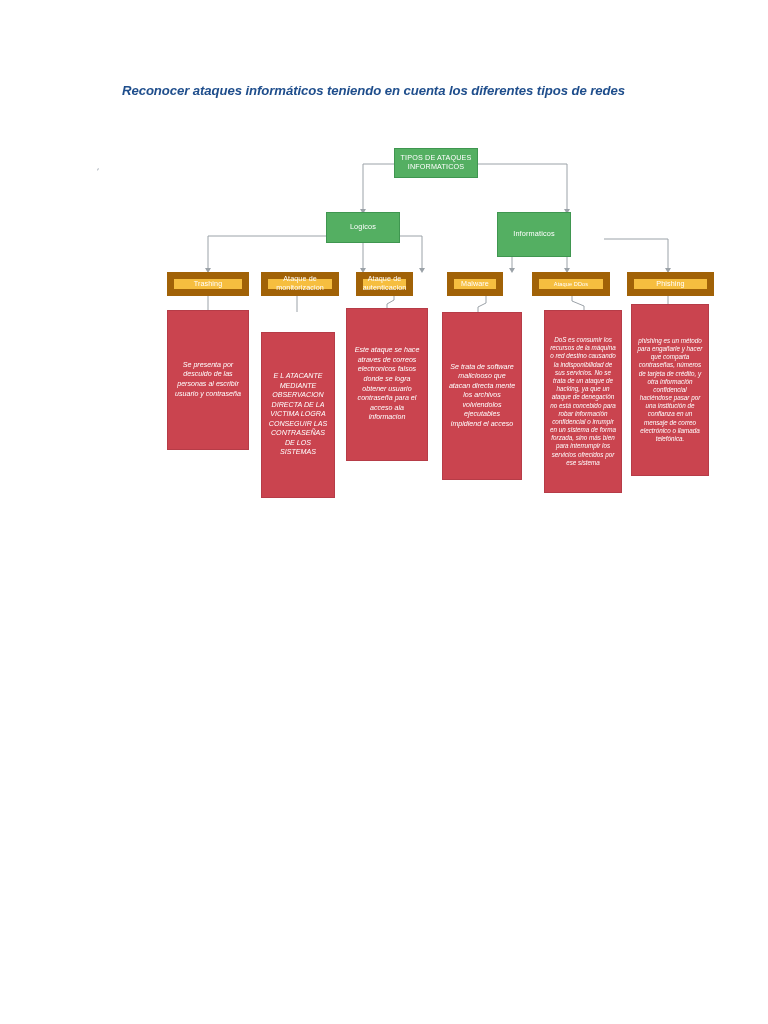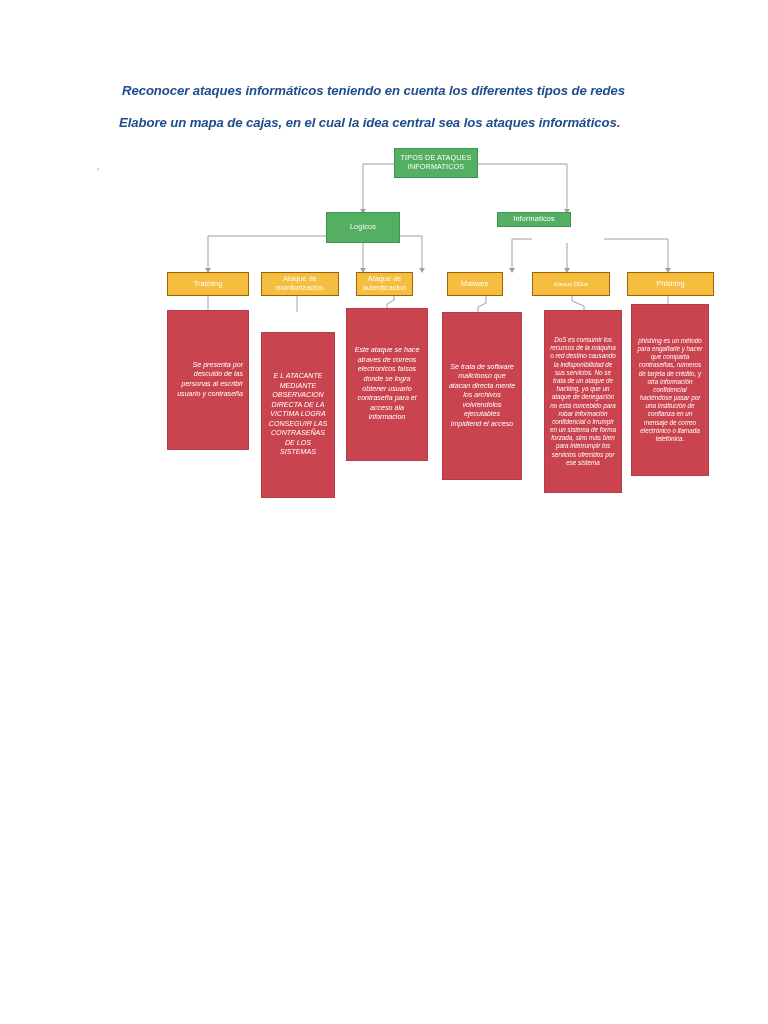--- a/index.html
+++ b/index.html
@@ -78,21 +78,21 @@
     background: #54AF62;
     border: 1px solid #3f9650;
     font-size: 7.3px;
     letter-spacing: 0.15px;
   }
   .node-top {
     font-size: 7.2px;
   }
   .node-yellow {
     background: #F6BE3F;
-    border: 1px solid #a16207;
+    border: 7px solid #a16207;
     font-size: 7.2px;
     letter-spacing: 0.1px;
   }
   .node-yellow.small { font-size: 5.6px; }
   .node-red {
     background: #CA444F;
     border: 1px solid #b63c47;
     font-size: 7.1px;
     font-style: italic;
     align-items: center;
@@ -102,23 +102,20 @@
   .node-red.tiny { font-size: 6.3px; line-height: 1.3; }
   .node-red.caps { font-style: italic; margin-top: 20px; }
 </style>
 </head>
 <body>
 
 <div class="page">
 
   <div class="heading heading-1">Reconocer ataques informáticos teniendo en cuenta los diferentes tipos de redes</div>
 
-  <div class="heading heading-2">
-    <span>Elabore un mapa de cajas, en el cual la idea central sea los ataques informáticos</span><span class="period">.</span>
-  </div>
 
   <div class="stray-mark">'</div>
 
   <div class="diagram">
 
     <svg class="connectors" width="768" height="1024">
       <g stroke="#9BA2A8" stroke-width="1" fill="none">
 
         <path d="M 378 164 L 347 164 L 347 212"></path>
 
@@ -151,35 +148,35 @@
         <path d="M 470 296 L 470 303 L 462 307 L 462 312"></path>
         <path d="M 556 296 L 556 301 L 568 306 L 568 310"></path>
         <path d="M 652 296 L 652 304"></path>
       </g>
     </svg>
 
     <div class="node node-green node-top" style="left:378px; top:148px; width:84px; height:30px;">TIPOS DE ATAQUES INFORMATICOS</div>
 
     <div class="node node-green" style="left:310px; top:212px; width:74px; height:31px;">Logicos</div>
 
-    <div class="node node-green" style="left:481px; top:212px; width:74px; height:15px;">Informaticos</div>
+    <div class="node node-green" style="left:481px; top:212px; width:74px; height:45px;">Informaticos</div>
 
     <div class="node node-yellow" style="left:151px; top:272px; width:82px; height:24px;">Trashing</div>
 
     <div class="node node-yellow" style="left:245px; top:272px; width:78px; height:24px;">Ataque de monitorizacion</div>
 
     <div class="node node-yellow" style="left:340px; top:272px; width:57px; height:24px;">Ataque de autenticacion</div>
 
     <div class="node node-yellow" style="left:431px; top:272px; width:56px; height:24px;">Malware</div>
 
     <div class="node node-yellow small" style="left:516px; top:272px; width:78px; height:24px;">Ataque DDos</div>
 
     <div class="node node-yellow" style="left:611px; top:272px; width:87px; height:24px;">Phishing</div>
 
-    <div class="node node-red" style="left:151px; top:310px; width:82px; height:140px;text-align:right;">Se presenta por descuido de las personas al escribir usuario y contraseña</div>
+    <div class="node node-red" style="left:151px; top:310px; width:82px; height:140px;">Se presenta por descuido de las personas al escribir usuario y contraseña</div>
 
     <div class="node node-red caps" style="left:245px; top:312px; width:74px; height:166px;">E L  ATACANTE MEDIANTE OBSERVACION DIRECTA  DE LA VICTIMA LOGRA CONSEGUIR LAS CONTRASEÑAS DE LOS SISTEMAS</div>
 
     <div class="node node-red" style="left:330px; top:308px; width:82px; height:153px;">Este ataque se hace atraves de correos electronicos  falsos donde se logra obtener usuario contraseña para el acceso ala informacion</div>
 
     <div class="node node-red" style="left:426px; top:312px; width:80px; height:168px;">Se trata de software maliciooso que atacan directa mente los archivos volviendolos ejecutables impidiend el acceso</div>
 
     <div class="node node-red tiny" style="left:528px; top:310px; width:78px; height:183px;">DoS es consumir los recursos de la máquina o red destino causando la indisponibilidad de sus servicios. No se trata de un ataque de hacking, ya que un ataque de denegación no está concebido para robar información confidencial o irrumpir en un sistema de forma forzada, sino más bien para interrumpir los servicios ofrecidos por ese sistema</div>
 
     <div class="node node-red tiny" style="left:615px; top:304px; width:78px; height:172px;">phishing es un método para engañarle y hacer que comparta contraseñas, números de tarjeta de crédito, y otra información confidencial haciéndose pasar por una institución de confianza en un mensaje de correo electrónico o llamada telefónica.</div>

